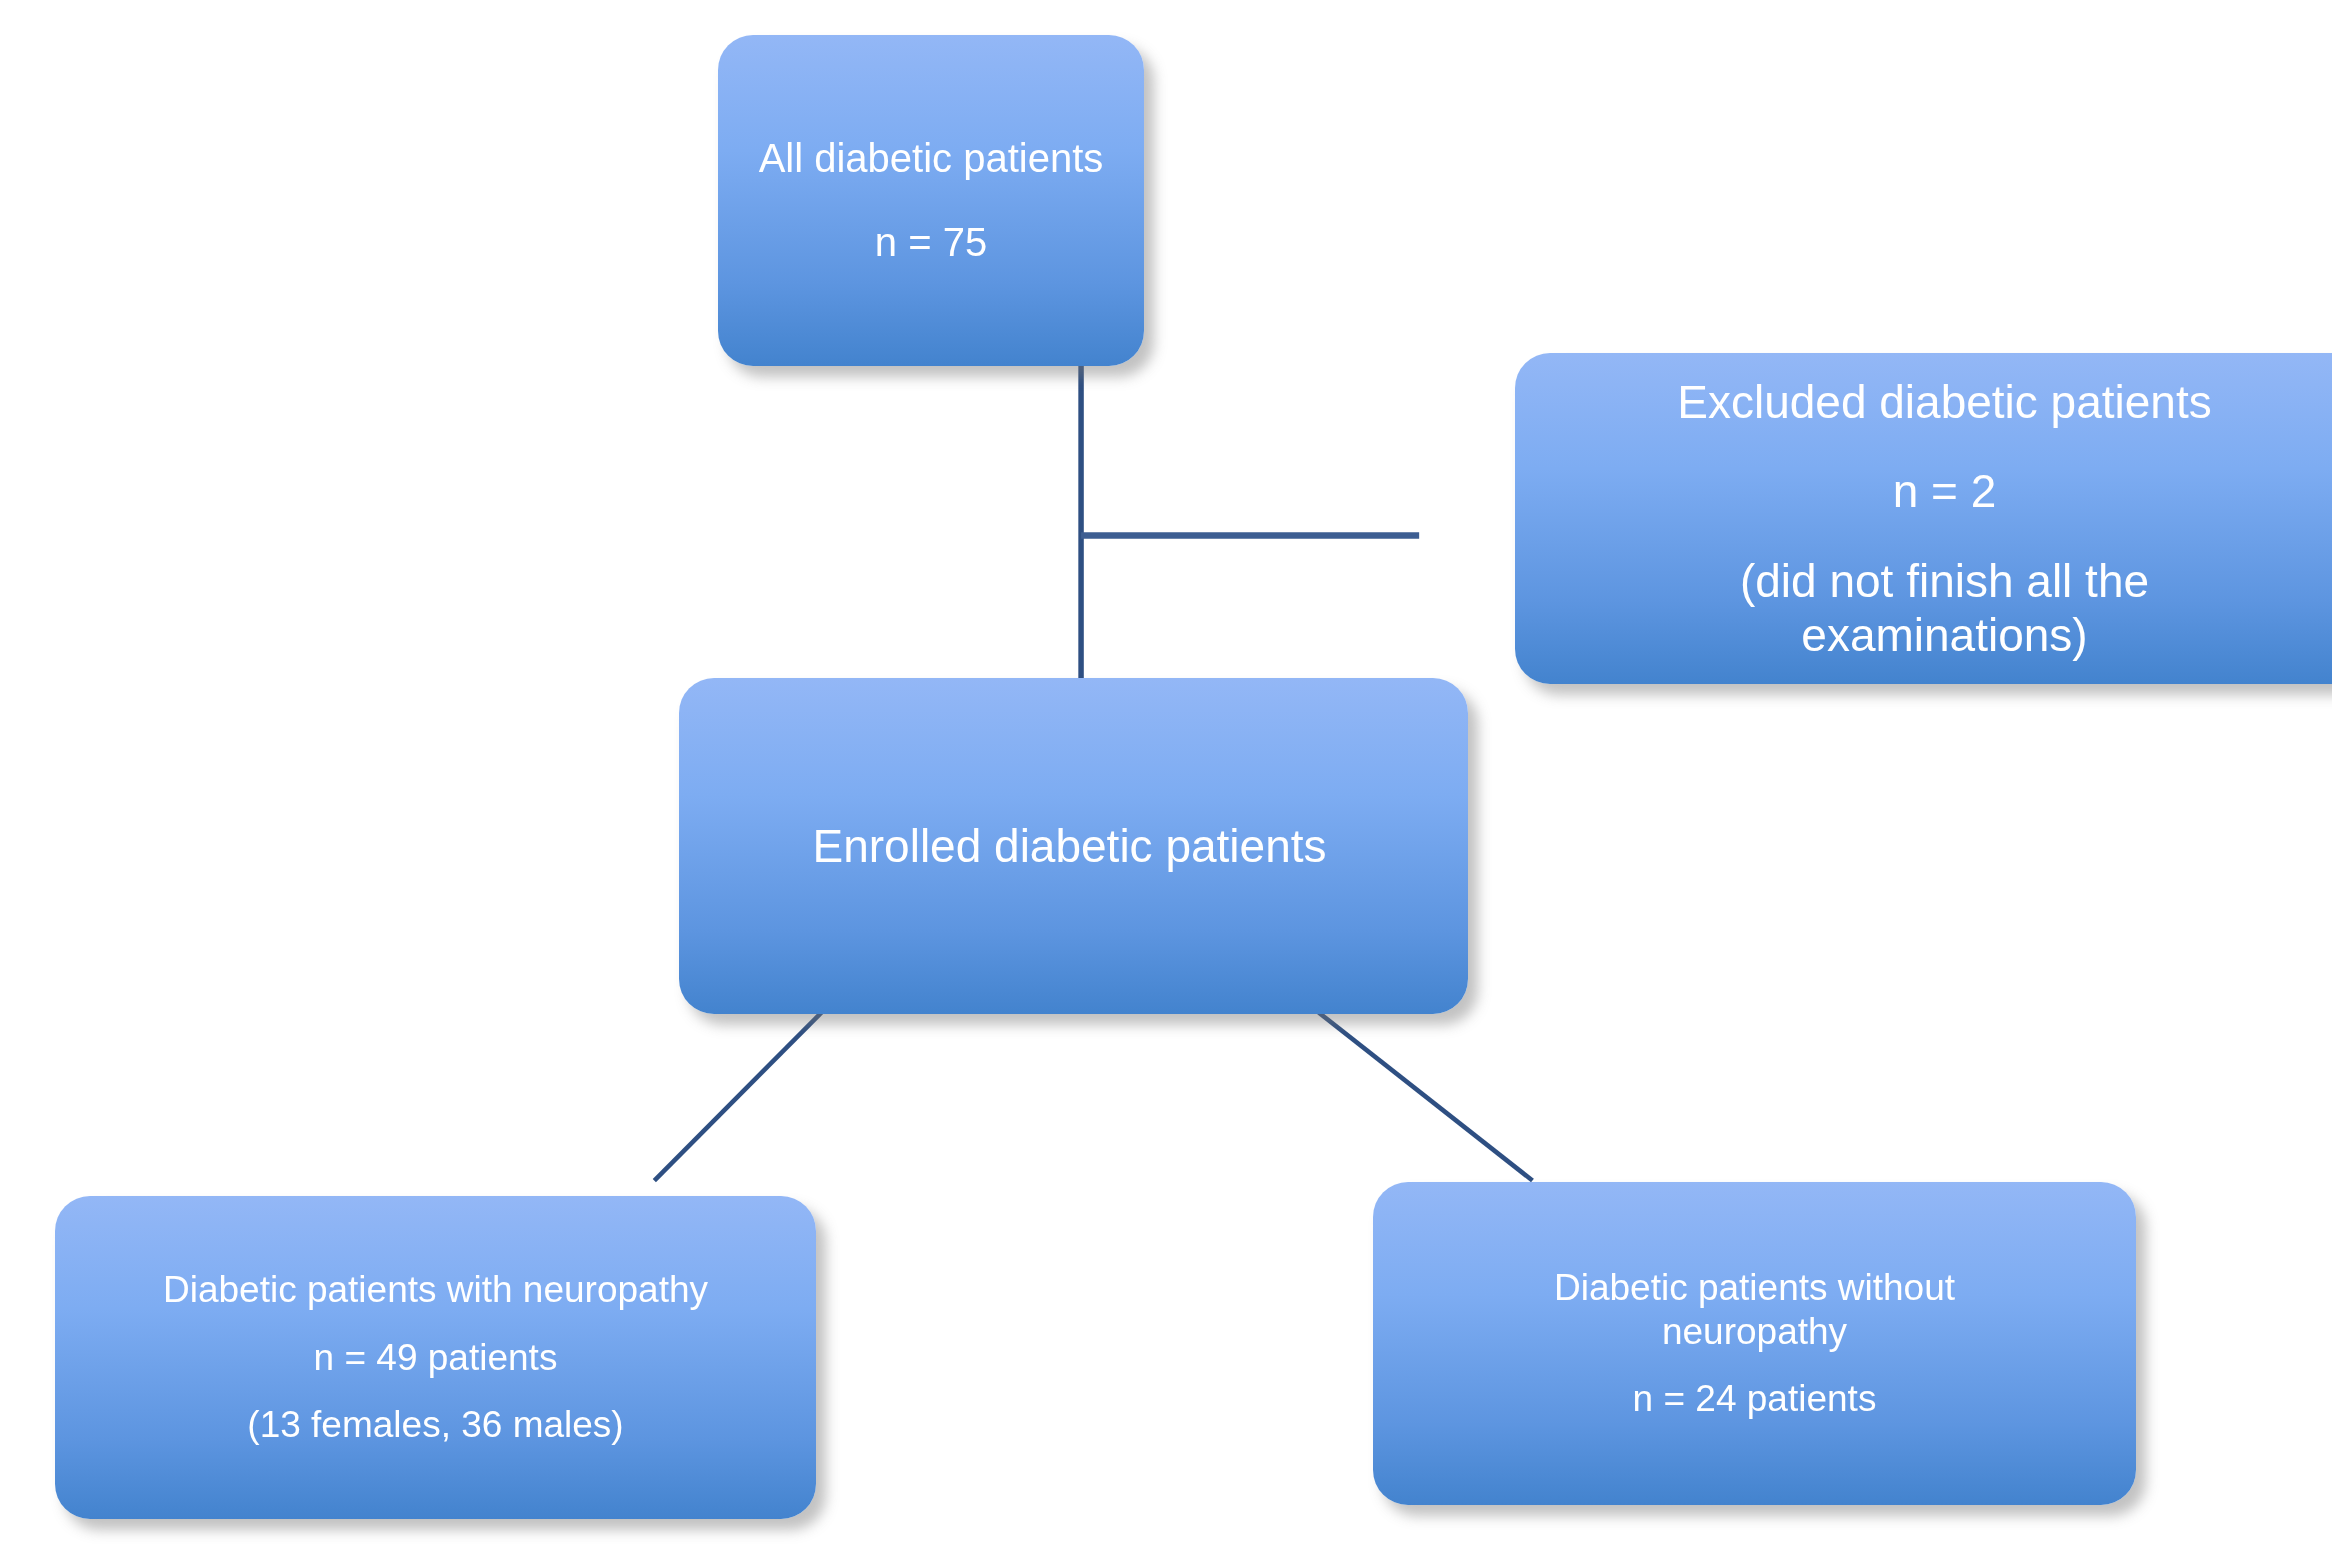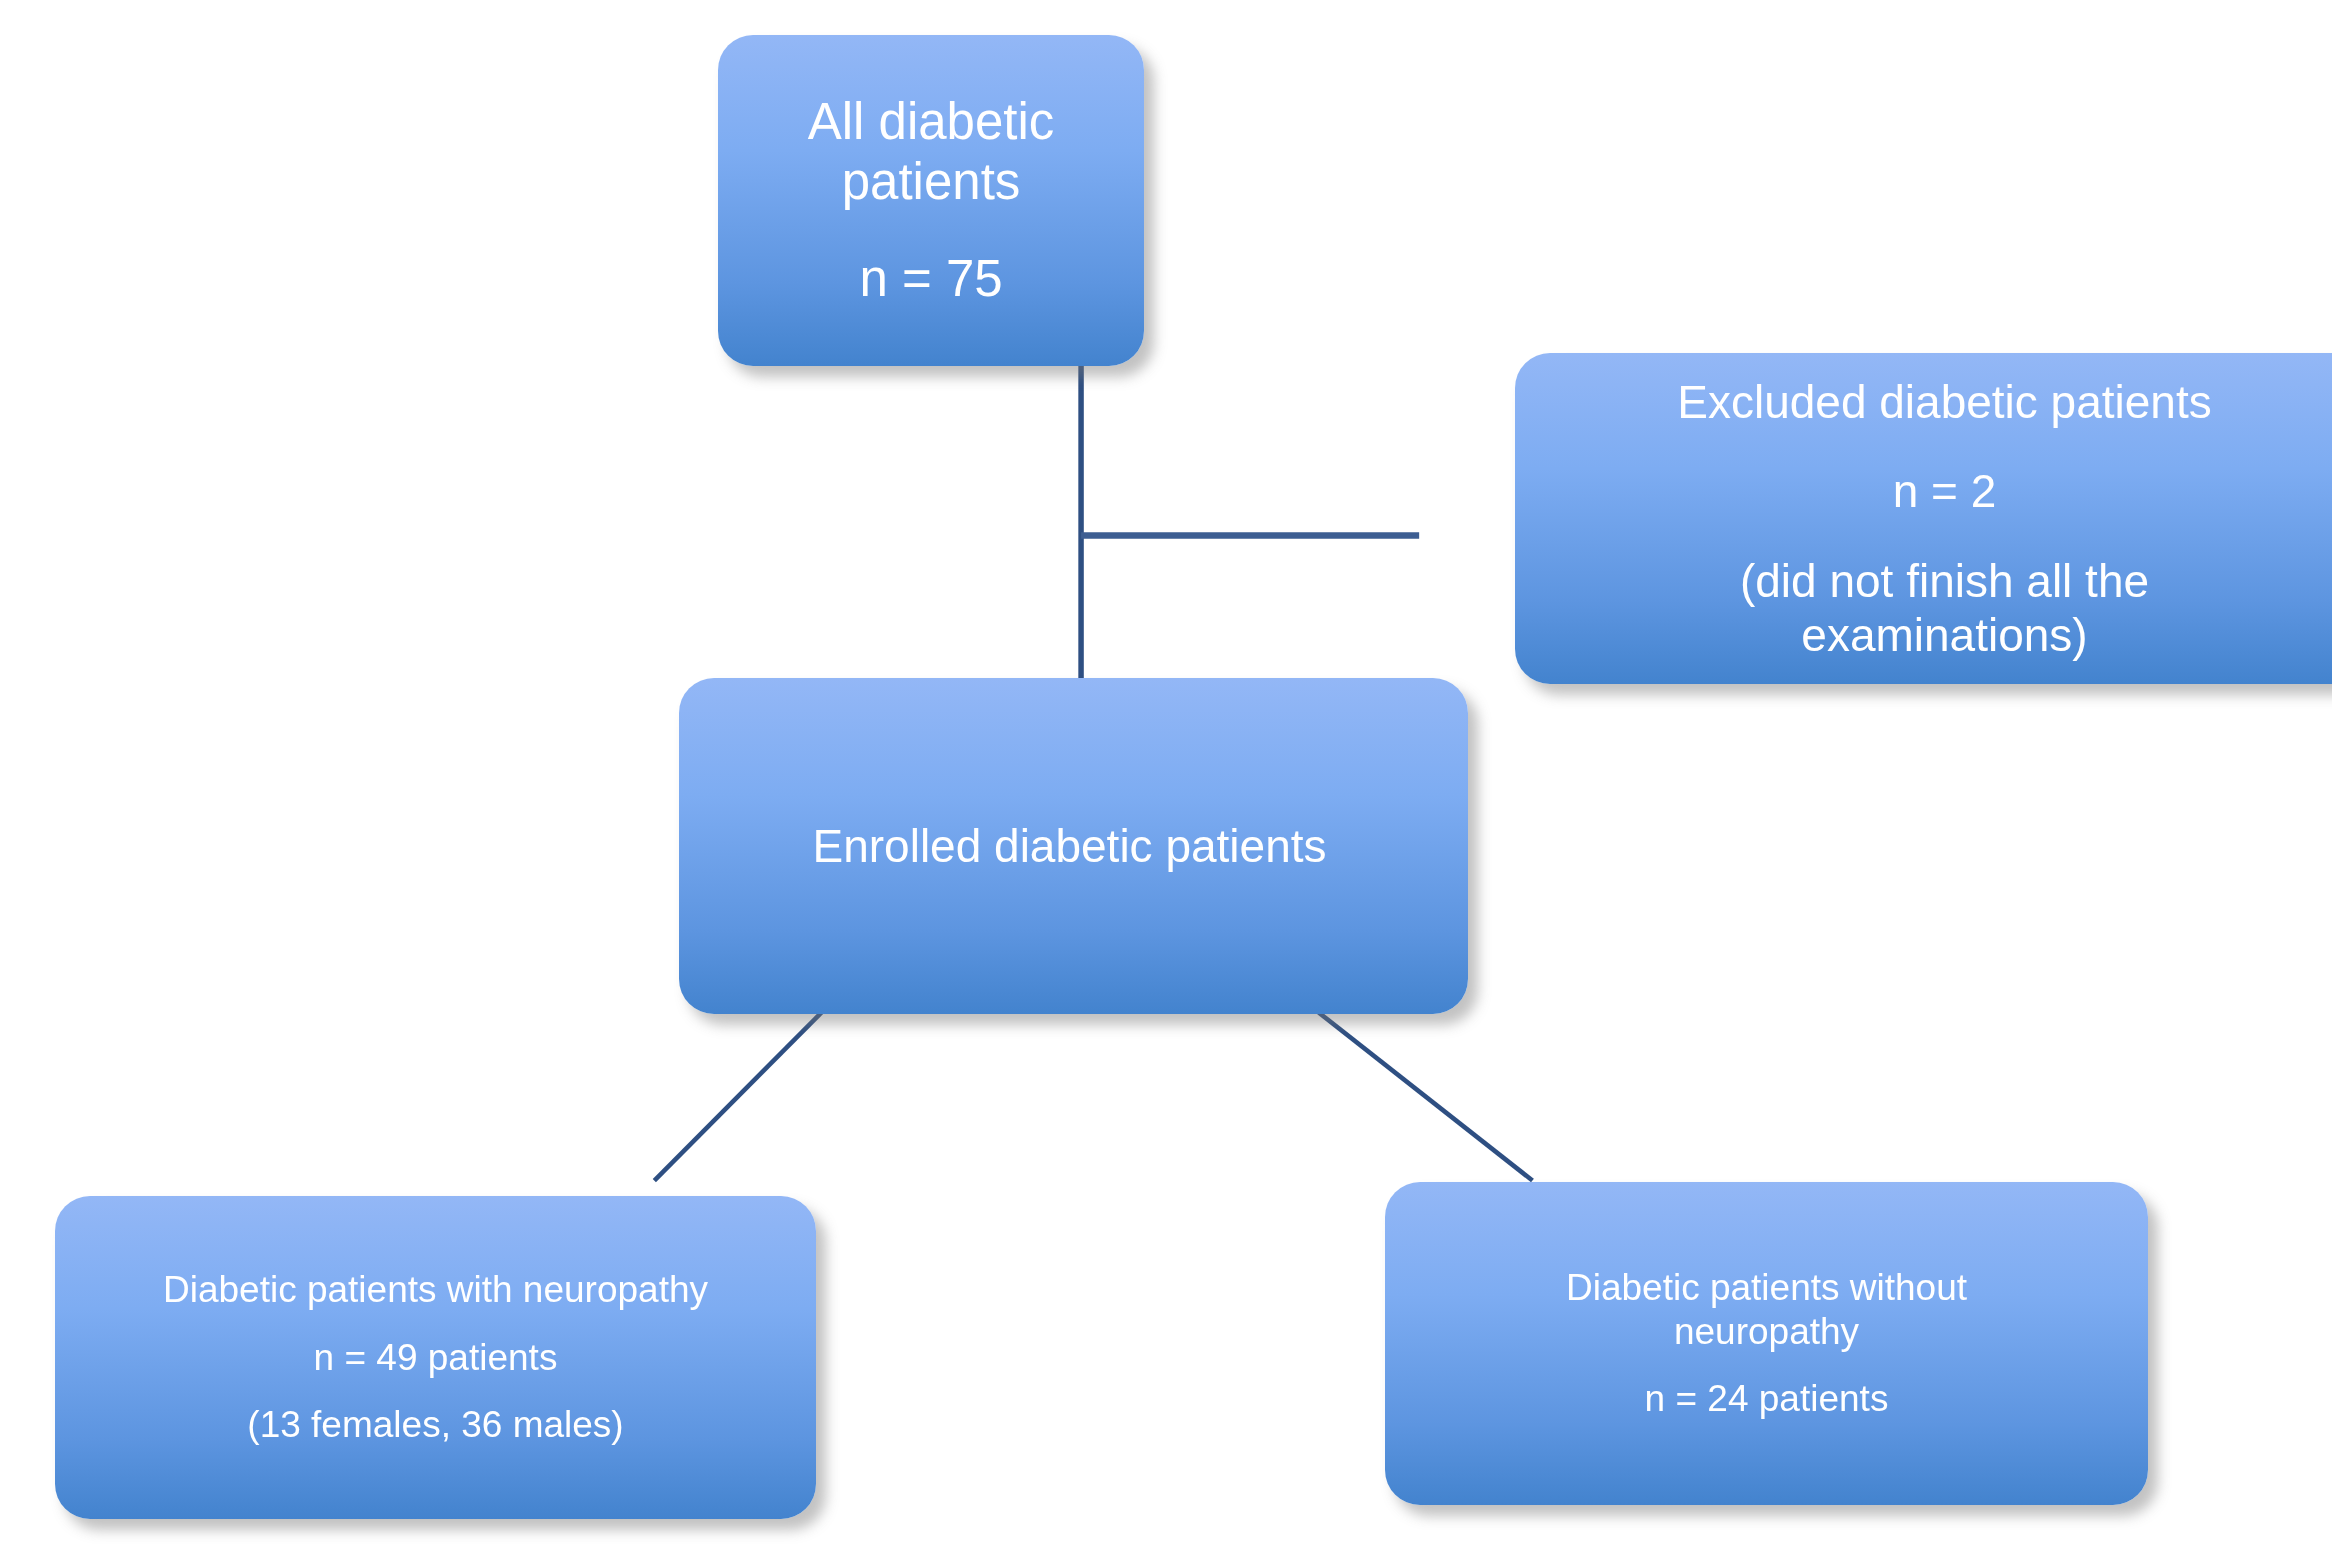--- a/index.html
+++ b/index.html
@@ -48,21 +48,21 @@
     padding: 9.1px 24px;
     line-height: 1.18;
   }
   .flow-box .line {
     display: block;
     width: 100%;
     white-space: pre-line;
   }
 
   
-  .box-lg  { font-size: 51px; }
+  .box-lg  { font-size: 40px; }
   .box-lg .line + .line { margin-top: 37px; }
 
   .box-md  { font-size: 46px; }
   .box-md .line + .line { margin-top: 35px; }
 
   .box-sm  { font-size: 37px; }
   .box-sm .line + .line { margin-top: 24px; }
 
   .box-sm2 { font-size: 37px; }
   .box-sm2 .line + .line { margin-top: 24px; }
@@ -74,21 +74,21 @@
   #box-excluded {
     left: 1515px; top: 353px;  width: 859px;  height: 331px;
   }
   #box-enrolled {
     left: 679px;  top: 678px;  width: 789px;  height: 336px; padding-left: 16px;
   }
   #box-with-neuropathy {
     left: 55px;   top: 1182px; width: 761px;  height: 323px; margin-top: 14px;
   }
   #box-without-neuropathy {
-    left: 1373px; top: 1182px; width: 763px;  height: 323px; margin-left: 12px;
+    left: 1373px; top: 1182px; width: 763px;  height: 323px;
   }
 </style>
 </head>
 <body>
 
 <div id="stage">
 
   <svg id="connectors" viewBox="0 0 2553 1716" width="2333" height="1568" xmlns="http://www.w3.org/2000/svg">
 
     <line x1="1183" y1="400" x2="1183" y2="748" stroke="#2e4f82" stroke-width="6"></line>

